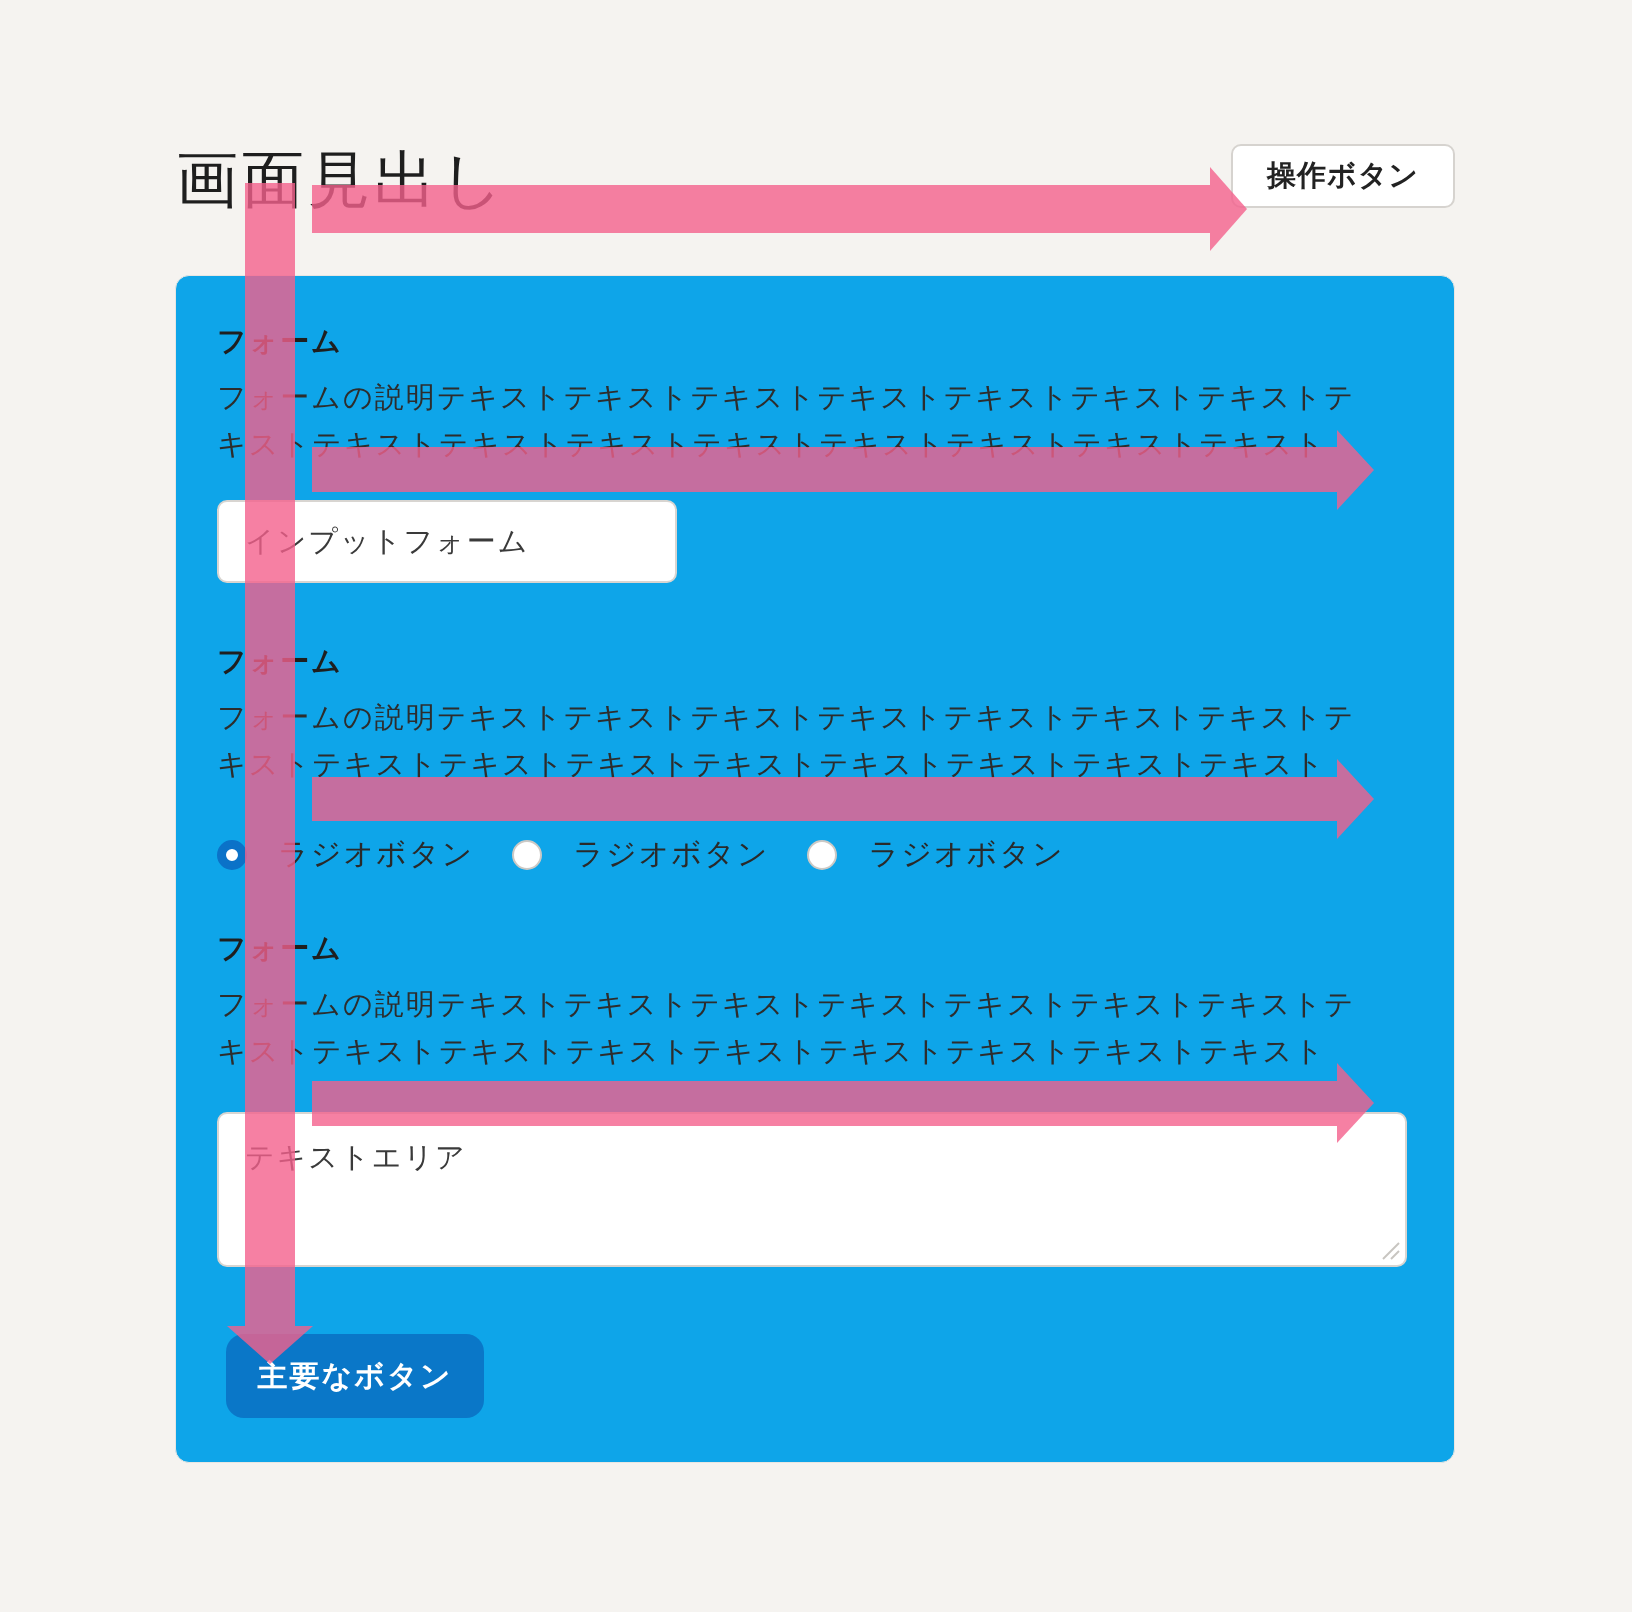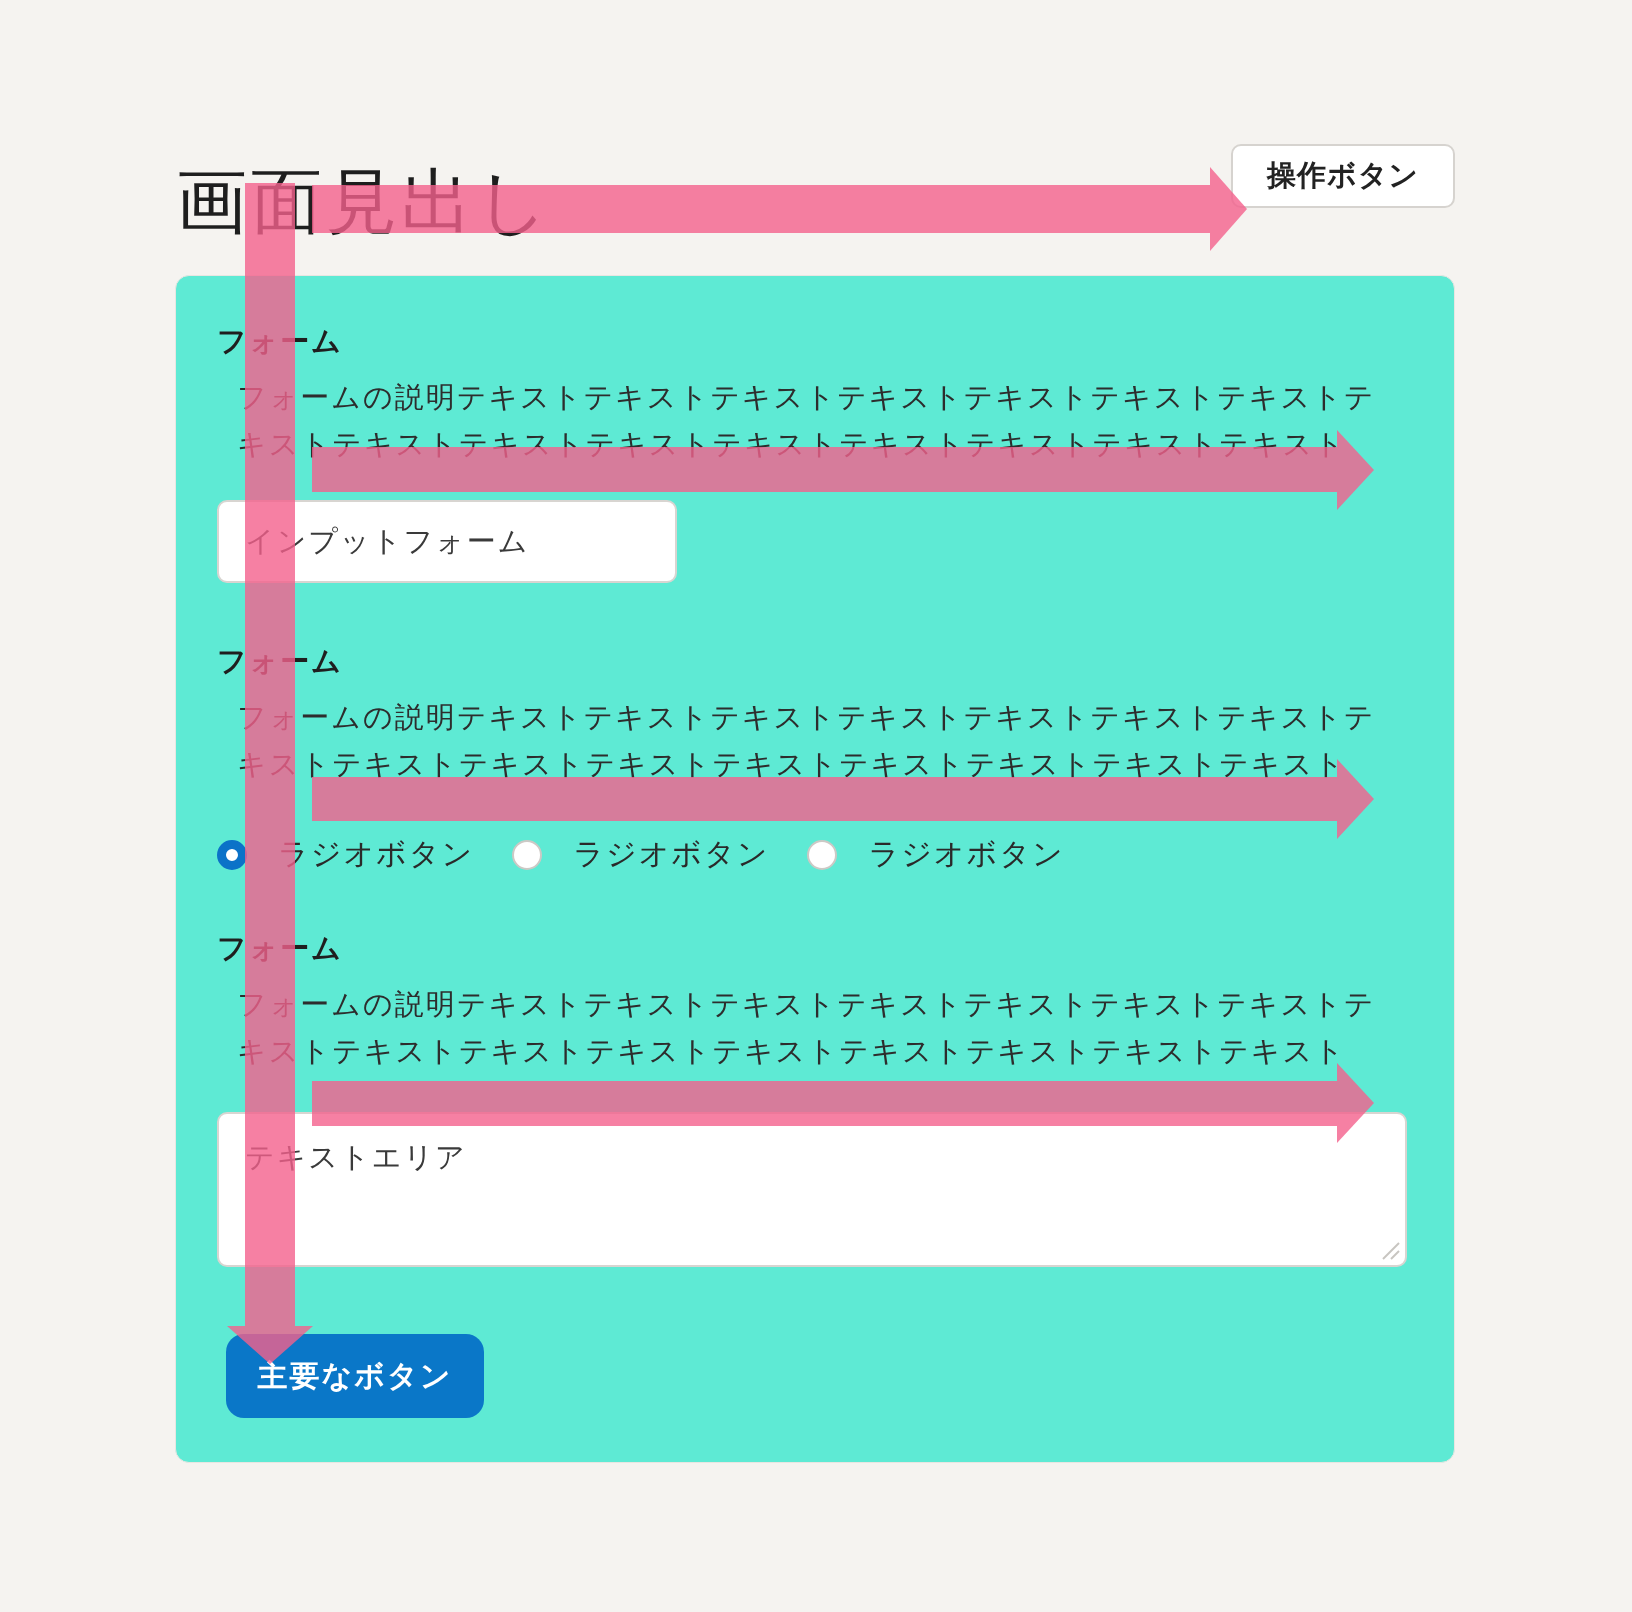--- a/index.html
+++ b/index.html
@@ -4,59 +4,58 @@
 <style>
   * { margin: 0; padding: 0; box-sizing: border-box; }
   html, body {
     width: 1632px; height: 1612px;
     font-family: "Liberation Sans", sans-serif;
     background: #f5f3f0;
     position: relative;
     overflow: hidden;
   }
   .page-title {
-    position: absolute; left: 176px; top: 161px;
-    font-size: 71px; font-weight: 400; color: #1e1e1e;
+    position: absolute; left: 176px; top: 144px;
+    font-size: 62px; font-weight: 400; color: #1e1e1e;
     letter-spacing: 4px; line-height: 1.15; z-index: 2;
   }
   .action-button {
     position: absolute; left: 1231px; top: 144px;
     width: 224px; height: 64px;
     background: #ffffff;
     border: 2px solid #d6d3cf;
     border-radius: 10px;
     display: flex; align-items: center; justify-content: center;
     font-size: 29px; font-weight: 700; color: #222222;
     letter-spacing: 1px;
     cursor: pointer; z-index: 2;
   }
   .card {
     position: absolute; left: 175px; top: 275px;
     width: 1280px; height: 1188px;
-    background: #5eead4;
+    background: #0ea5e9;
     border: 1px solid #e8e6e2;
     border-radius: 14px;
     z-index: 1;
   }
   .form-section {
     position: absolute; left: 41px; width: 1190px;
   }
   .s1 { top: 46px; }
   .s2 { top: 366px; }
   .s3 { top: 653px; }
   .section-label {
     font-size: 29px; font-weight: 700; color: #1f1f1f;
     line-height: 38px; letter-spacing: 2px;
     margin-bottom: 14px;
   }
   .section-desc {
     font-size: 29px; font-weight: 400; color: #2d2d2d;
     line-height: 47px; letter-spacing: 2px;
     max-width: 1170px;
-    margin-left: 20px;
   }
   .text-input {
     margin-top: 32px;
     width: 460px; height: 83px;
     background: #ffffff;
     border: 2px solid #d8d5d1;
     border-radius: 10px;
     padding: 12px 26px;
     font-size: 29px; color: #3a3a3a; letter-spacing: 2px;
     font-family: "Liberation Sans", sans-serif;

